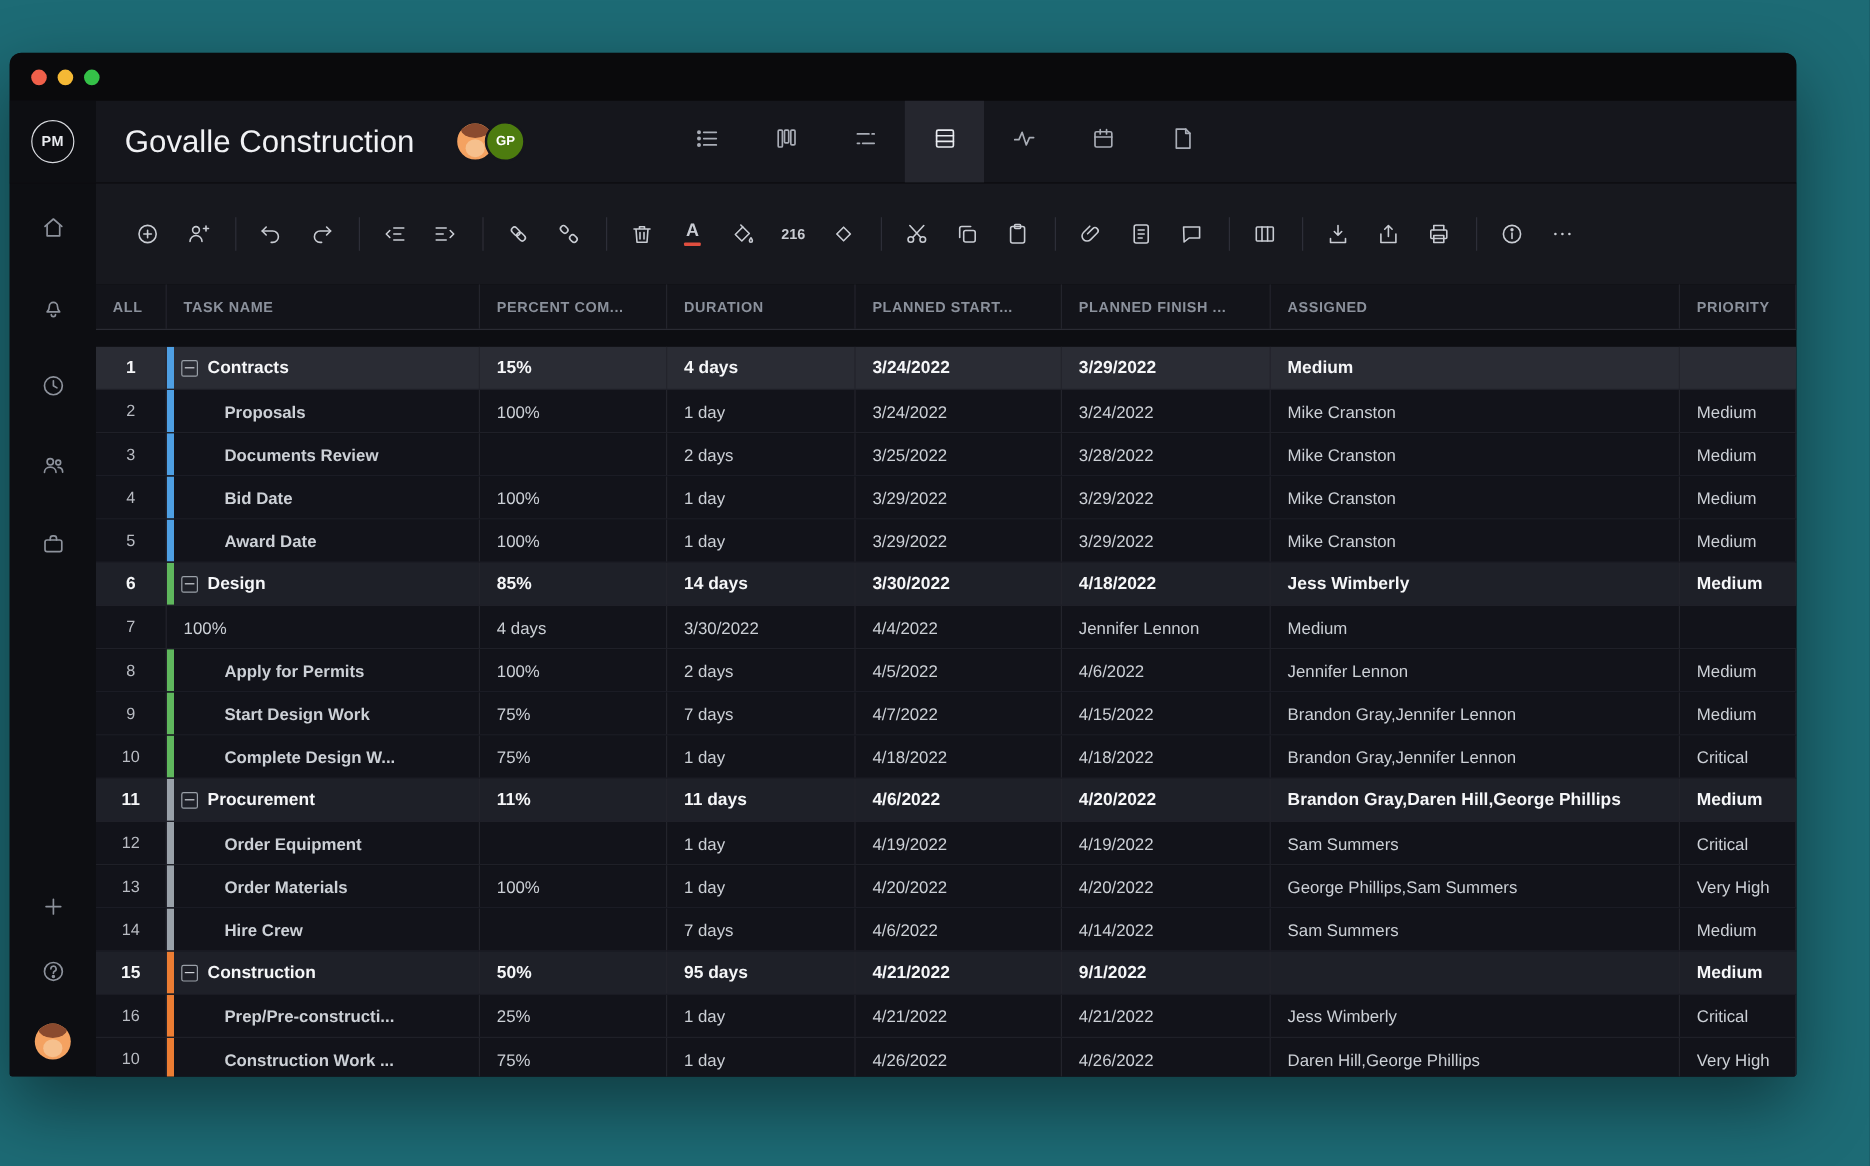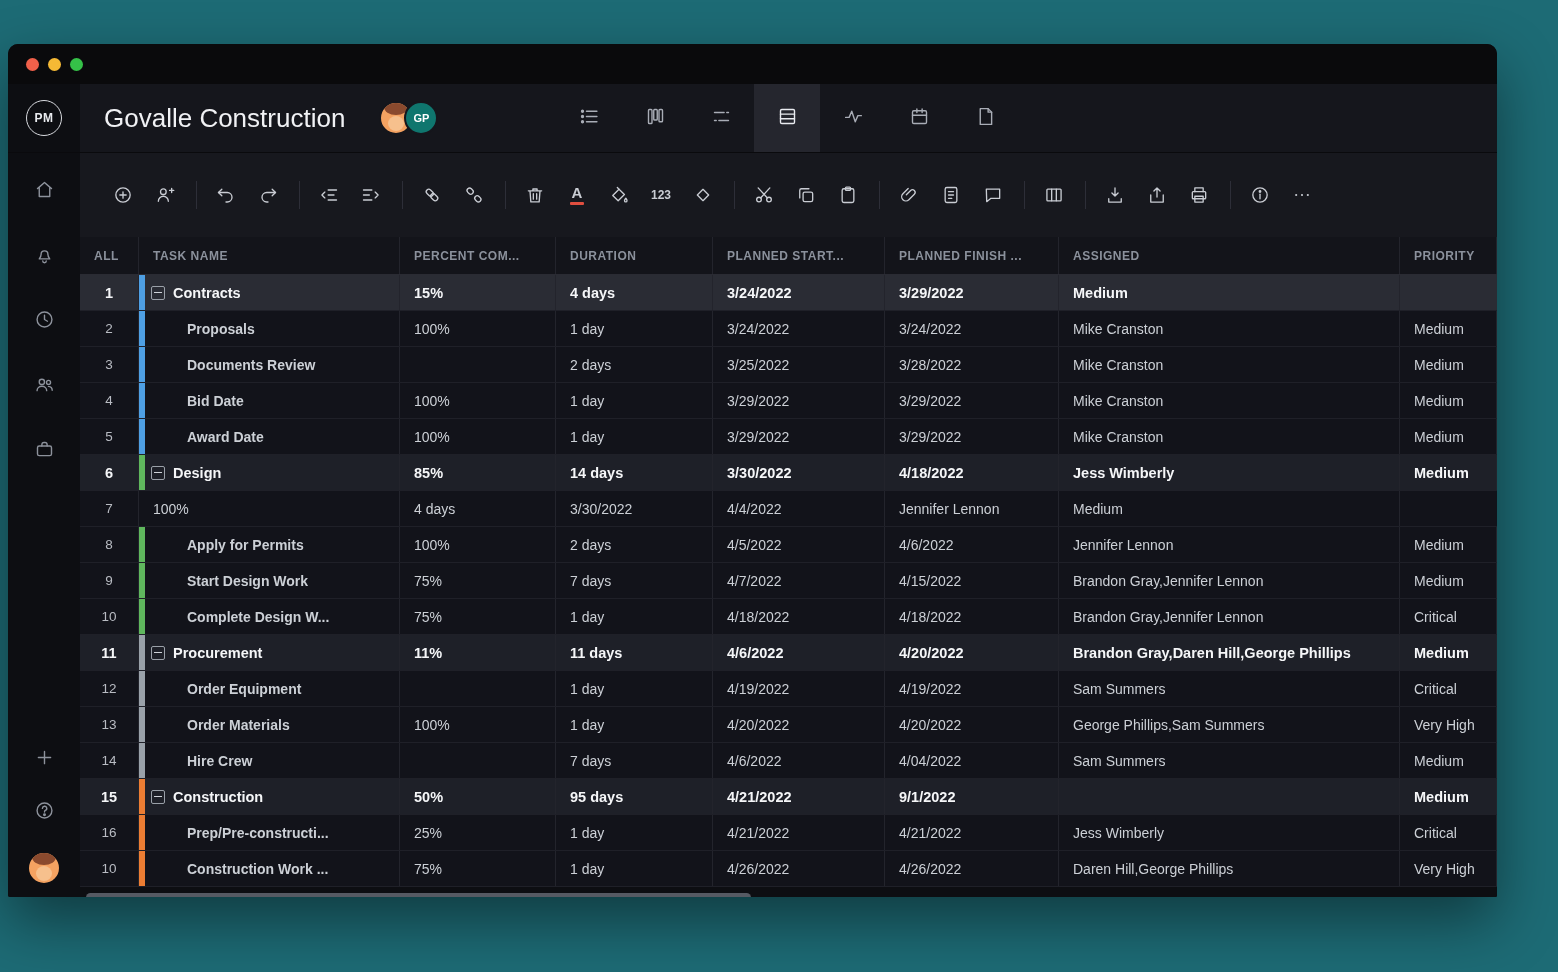--- a/index.html
+++ b/index.html
@@ -10,21 +10,21 @@
   .tl{width:13px;height:13px;border-radius:50%;margin-right:9px;}
   
   .header{height:68px;background:#15161c;display:flex;align-items:stretch;flex:0 0 auto;border-bottom:1px solid #0a0a0d;}
   .logo-zone{width:72px;background:#0d0e12;display:flex;align-items:center;justify-content:center;flex:0 0 auto;}
   .logo{width:34px;height:34px;border:1.5px solid #d8dadf;border-radius:50%;color:#e9ebef;font-size:12px;font-weight:700;display:flex;align-items:center;justify-content:center;letter-spacing:.5px;}
   .title{align-self:center;color:#f0f1f4;font-size:26px;font-weight:400;padding-left:24px;white-space:nowrap;}
   .avatar-stack{align-self:center;display:flex;margin-left:34px;}
   .avatar{width:30px;height:30px;border-radius:50%;border:2px solid #15161c;position:relative;overflow:hidden;background:#f4a261;}
   .avatar .hair{position:absolute;top:-4px;left:3px;right:3px;height:16px;border-radius:50%;background:#8a4a2e;}
   .avatar .face{position:absolute;bottom:2px;left:7px;right:7px;height:15px;border-radius:50%;background:#f6c08d;}
-  .avatar.badge{background:#0f766e;margin-left:-9px;display:flex;align-items:center;justify-content:center;color:#fff;font-size:11px;font-weight:700;}
+  .avatar.badge{background:#4d7c0f;margin-left:-9px;display:flex;align-items:center;justify-content:center;color:#fff;font-size:11px;font-weight:700;}
   .view-tabs{display:flex;margin-left:118px;align-items:stretch;}
   .vtab{width:66px;display:flex;align-items:center;justify-content:center;color:#a9adb6;cursor:pointer;}
   .vtab.active{background:#25262e;color:#e9ebf0;}
   .vtab svg{width:21px;height:21px;}
   
   .content{flex:1;display:flex;min-height:0;}
   .sidebar{width:72px;background:#0d0e12;display:flex;flex-direction:column;align-items:center;padding:26px 0 14px;flex:0 0 auto;}
   .side-icon{color:#8d929c;margin-bottom:40px;cursor:pointer;}
   .side-icon svg{width:21px;height:21px;}
   .side-spacer{flex:1;}
@@ -35,21 +35,21 @@
   .main{flex:1;display:flex;flex-direction:column;min-width:0;background:#0d0e12;}
   
   .toolbar{height:84px;background:#17181e;display:flex;align-items:center;padding-left:26px;flex:0 0 auto;}
   .tbtn{width:34px;height:34px;display:flex;align-items:center;justify-content:center;color:#c9ccd3;margin-right:8px;cursor:pointer;border-radius:5px;}
   .tbtn svg{width:20px;height:20px;}
   .tb-div{width:1px;height:28px;background:#2d2e38;margin:0 12px 0 6px;}
   .glyph-a{font-size:15px;font-weight:700;line-height:1;display:flex;flex-direction:column;align-items:center;}
   .glyph-a .bar{width:14px;height:3px;background:#e04e3f;margin-top:2px;border-radius:1px;}
   .glyph-123{font-size:12px;font-weight:700;letter-spacing:0;}
   
-  .table-wrap{flex:1;display:flex;flex-direction:column;min-height:0;}
+  .table-wrap{flex:1;display:flex;flex-direction:column;min-height:0;gap:14px;}
   .trow{display:grid;grid-template-columns:59px 261px 156px 157px 172px 174px 341px 1fr;align-items:stretch;}
   .thead{height:37px;background:#13141a;border-bottom:1px solid #2a2b33;flex:0 0 auto;}
   .thead .cell{color:#8b919c;font-size:12px;letter-spacing:.5px;font-weight:700;text-transform:uppercase;display:flex;align-items:center;padding-left:14px;border-right:1px solid #23242c;white-space:nowrap;overflow:hidden;}
   .rows{flex:0 0 auto;}
   .trow.body{height:35px;background:#12131a;border-bottom:1px solid #1f2028;}
   .trow.body.group{background:#1e2028;}
   .trow.body.selected{background:#2a2c34;}
   .cell{display:flex;align-items:center;padding-left:14px;font-size:14px;color:#ccd0d6;border-right:1px solid #23242c;white-space:nowrap;overflow:hidden;}
   .cell.num{justify-content:center;padding-left:0;color:#b9bcc3;font-size:13.5px;}
   .trow.body.group .cell{color:#f5f6f8;font-weight:700;font-size:14.5px;}
@@ -244,21 +244,21 @@
               <span class="glyph-a">A<span class="bar"></span></span>
             </div>
             <div class="tbtn">
               <svg viewBox="0 0 24 24" fill="none" stroke="currentColor" stroke-width="1.6" stroke-linecap="round" stroke-linejoin="round">
                 <path d="M4.5 12.5L12 5l6.5 6.5-7.5 7.5z"></path>
                 <path d="M12 5l-2-2"></path>
                 <path d="M20.2 15.8s1.4 1.9 1.4 3a1.5 1.5 0 0 1-3 0c0-1.1 1.6-3 1.6-3z"></path>
               </svg>
             </div>
             <div class="tbtn">
-              <span class="glyph-123">123</span>
+              <span class="glyph-123">216</span>
             </div>
             <div class="tbtn">
               <svg viewBox="0 0 24 24" fill="none" stroke="currentColor" stroke-width="1.6" stroke-linecap="round" stroke-linejoin="round">
                 <rect x="7.2" y="7.2" width="9.6" height="9.6" transform="rotate(45 12 12)"></rect>
               </svg>
             </div>
             <div class="tb-div"></div>
             <div class="tbtn">
               <svg viewBox="0 0 24 24" fill="none" stroke="currentColor" stroke-width="1.6" stroke-linecap="round" stroke-linejoin="round">
                 <circle cx="6" cy="17.5" r="2.8"></circle>
@@ -520,21 +520,21 @@
               </div>
               <div class="trow body">
                 <div class="cell num">14</div>
                 <div class="cell task child">
                   <span class="cbar" style="background: rgb(153, 161, 169);"></span>
                   <span class="tname">Hire Crew</span>
                 </div>
                 <div class="cell "></div>
                 <div class="cell ">7 days</div>
                 <div class="cell ">4/6/2022</div>
-                <div class="cell ">4/04/2022</div>
+                <div class="cell ">4/14/2022</div>
                 <div class="cell ">Sam Summers</div>
                 <div class="cell ">Medium</div>
               </div>
               <div class="trow body group">
                 <div class="cell num">15</div>
                 <div class="cell task">
                   <span class="cbar" style="background: rgb(236, 125, 51);"></span>
                   <span class="collapse"></span>
                   <span class="tname">Construction</span>
                 </div>

